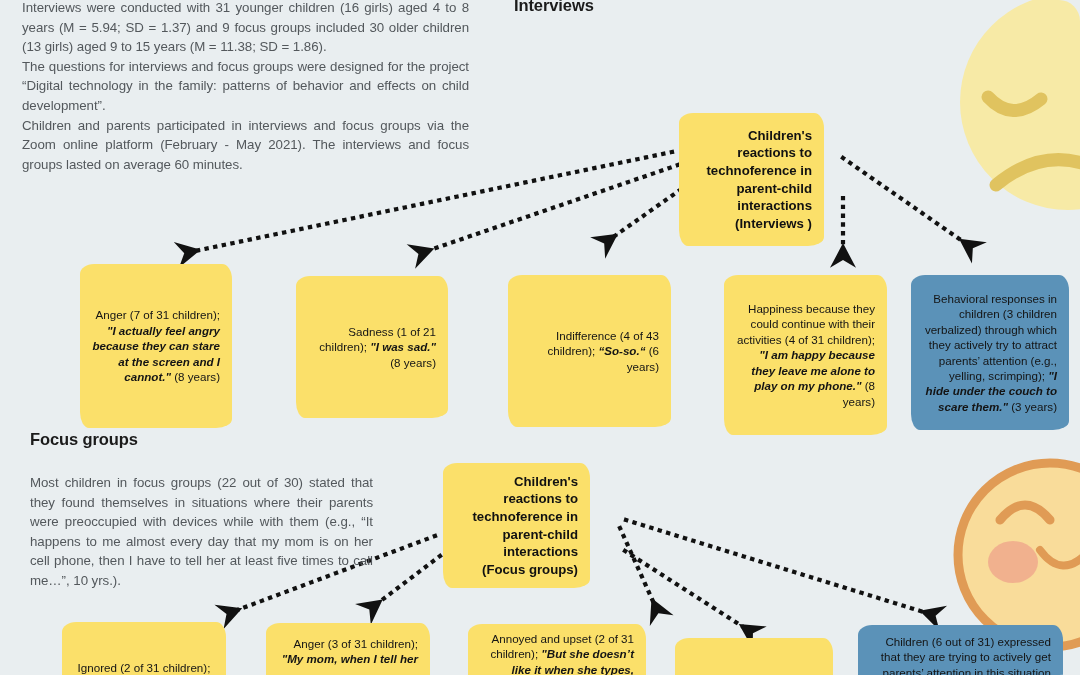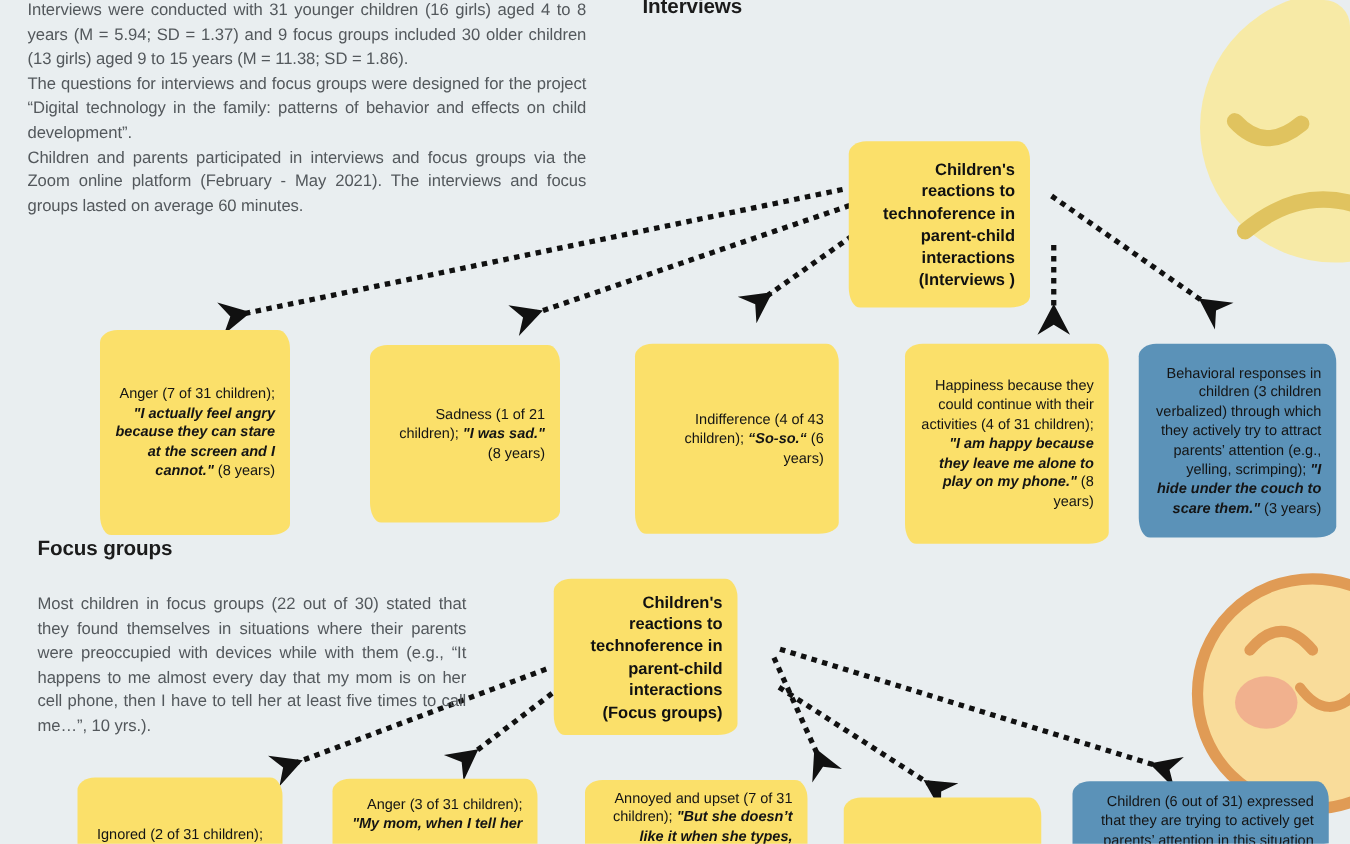--- a/index.html
+++ b/index.html
@@ -138,21 +138,21 @@
 
   <div class="note yellow" style="left:62px;top:622px;width:164px;height:150px;align-items:flex-start;padding-top:38px;">
     <span><span>Ignored (2 of 31 children); </span><span class="q"></span></span>
   </div>
 
   <div class="note yellow" style="left:266px;top:623px;width:164px;height:150px;align-items:flex-start;padding-top:13px;">
     <span><span>Anger (3 of 31 children); </span><span class="q">"My mom, when I tell her</span></span>
   </div>
 
   <div class="note yellow" style="left:468px;top:624px;width:178px;height:150px;align-items:flex-start;padding-top:7px;">
-    <span><span>Annoyed and upset (7 of 31 children); </span><span class="q">"But she doesn’t like it when she types, when I tell her</span></span>
+    <span><span>Annoyed and upset (2 of 31 children); </span><span class="q">"But she doesn’t like it when she types, when I tell her</span></span>
   </div>
 
   <div class="note yellow" style="left:675px;top:638px;width:158px;height:140px;">
     <span></span>
   </div>
 
   <div class="note blue" style="left:858px;top:625px;width:205px;height:145px;align-items:flex-start;padding-top:9px;">
     <span>Children (6 out of 31) expressed that they are trying to actively get parents’ attention in this situation</span>
   </div>
 

